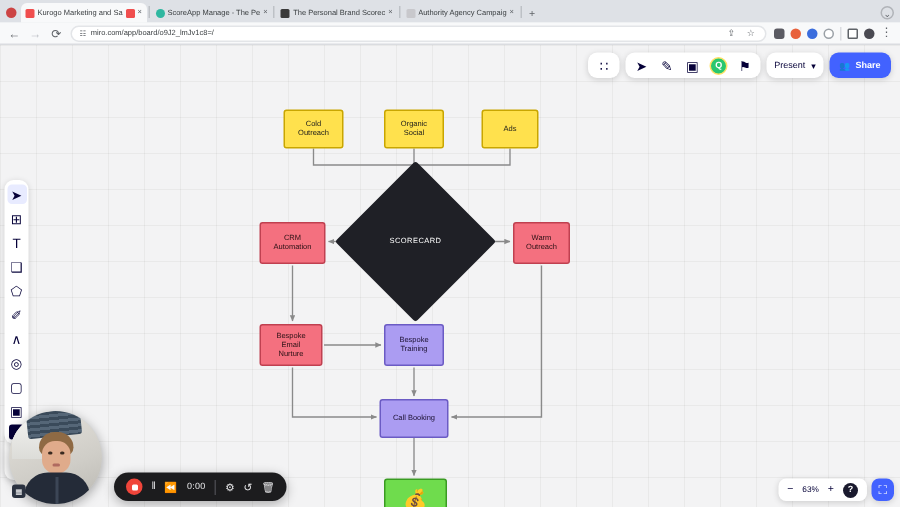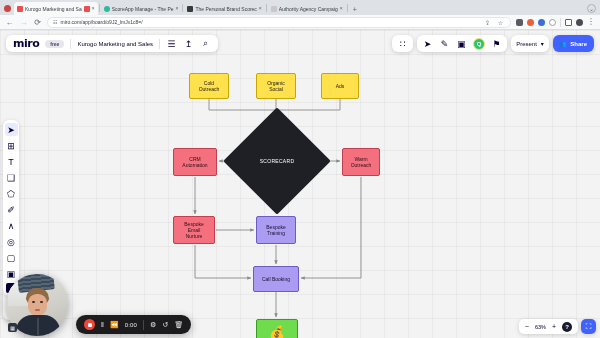--- a/index.html
+++ b/index.html
@@ -451,30 +451,20 @@
     <div class="node purple" style="left:256px;top:186px;width:40px;height:28px">
       <span>Bespoke<br>Training</span>
     </div>
     <div class="node purple" style="left:253px;top:236px;width:46px;height:26px">
       <span>Call Booking</span>
     </div>
     <div class="node green" style="left:256px;top:289px;width:42px;height:28px">
       <span>💰</span>
     </div>
 
-    <div class="topbar">
-      <span class="miro-logo">miro</span>
-      <span class="plan-badge">free</span>
-      <span class="tb-sep"></span>
-      <span class="board-title">Kurogo Marketing and Sales</span>
-      <span class="tb-sep"></span>
-      <span class="tb-ico">☰</span>
-      <span class="tb-ico">↥</span>
-      <span class="tb-ico">⌕</span>
-    </div>
 
     <div class="topbar-right">
       <div class="tbr-group">
         <span class="tb-ico">∷</span>
       </div>
       <div class="tbr-group">
         <span class="tb-ico">➤</span>
         <span class="tb-ico">✎</span>
         <span class="tb-ico">▣</span>
         <span class="avatar-mini">Q</span>

